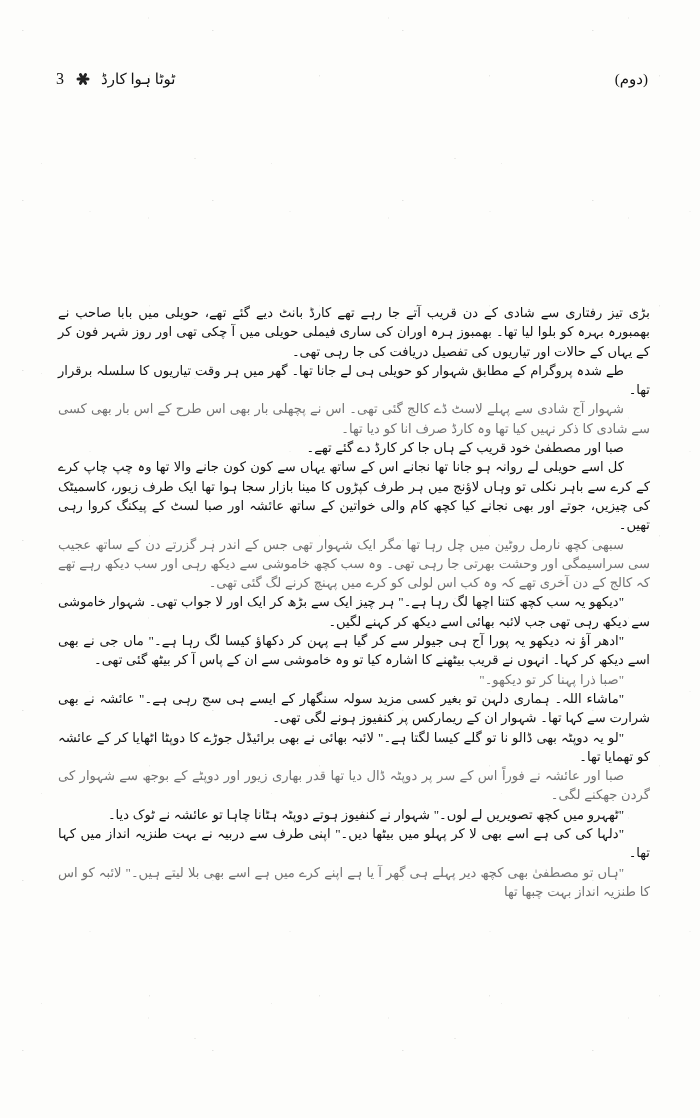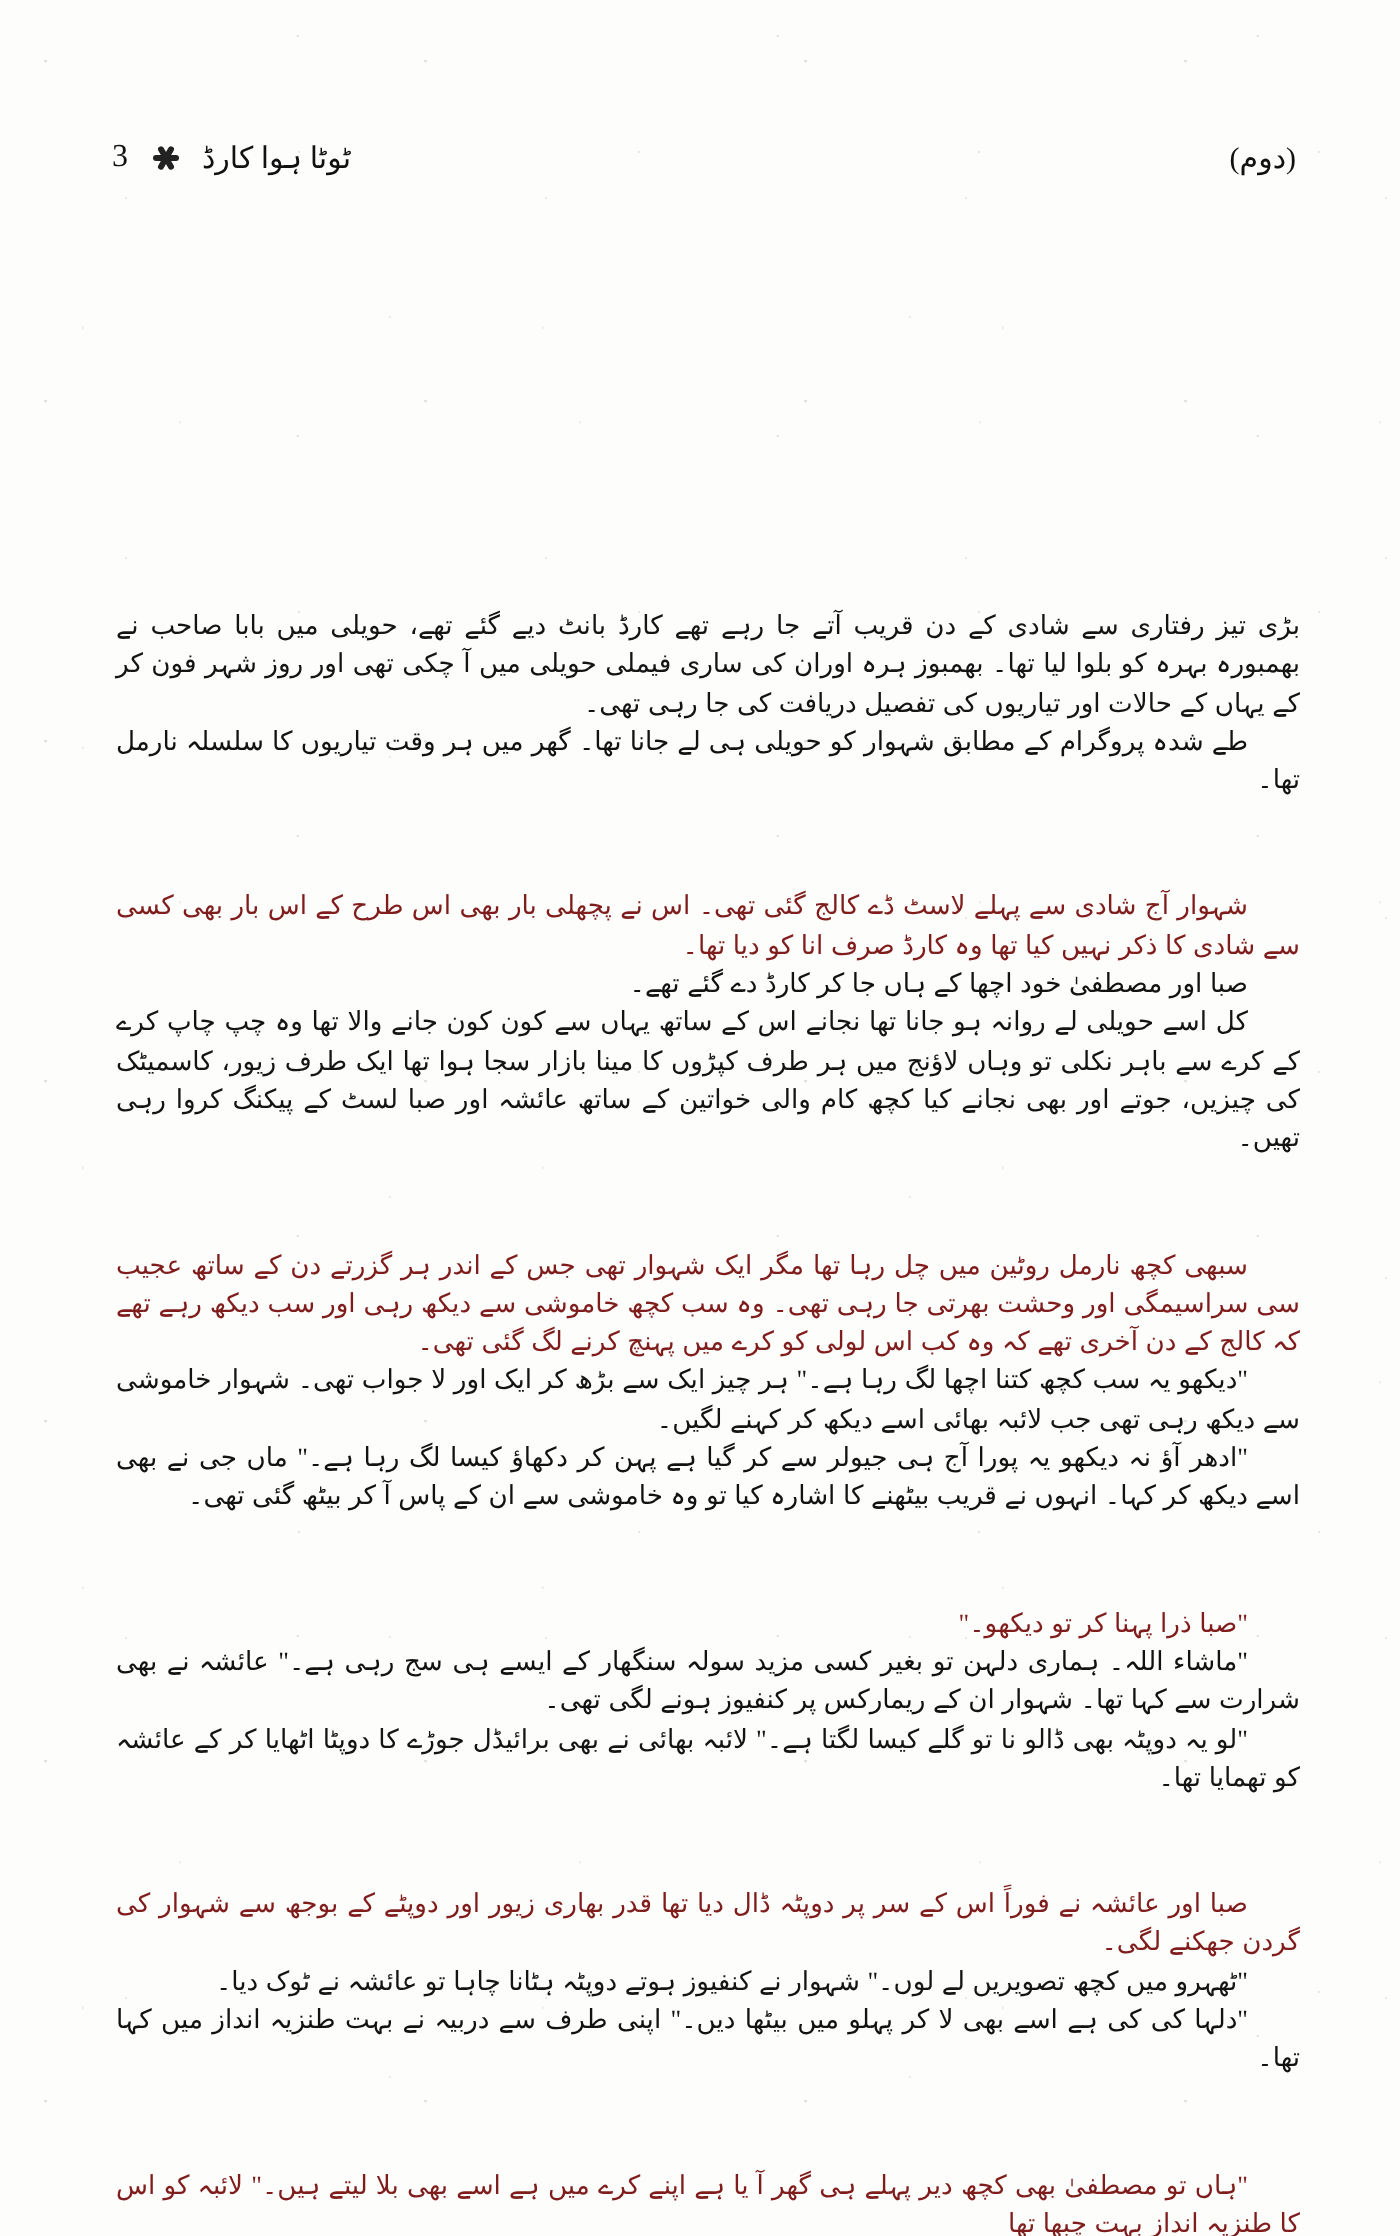--- a/index.html
+++ b/index.html
@@ -113,43 +113,43 @@
   }
   .para {
     margin: 0;
     padding: 0;
   }
   .para.indent {
     text-indent: 26px;
   }
   
   .para:nth-child(odd) { color: #141414; }
-  .para:nth-child(3n) { color: #7f1d1d; margin-top: 44px; }
+  .para:nth-child(3n) { color: #737373; }
 </style>
 </head>
 <body>
 
 <div class="page">
 
   <div class="header">
     <div class="header-part">(دوم)</div>
     <div class="header-center">
       <span class="header-part">ٹوٹا ہوا کارڈ</span>
       <span class="ornament">
           <span></span>
         </span>
       <span class="page-number">3</span>
     </div>
   </div>
 
   <div class="body-text">
     <p class="para">بڑی تیز رفتاری سے شادی کے دن قریب آتے جا رہے تھے کارڈ بانٹ دیے گئے تھے، حویلی میں بابا صاحب نے بھمبورہ بہرہ کو بلوا لیا تھا۔ بھمبوز ہرہ اوران کی ساری فیملی حویلی میں آ چکی تھی اور روز شہر فون کر کے یہاں کے حالات اور تیاریوں کی تفصیل دریافت کی جا رہی تھی۔</p>
-    <p class="para indent">طے شدہ پروگرام کے مطابق شہوار کو حویلی ہی لے جانا تھا۔ گھر میں ہر وقت تیاریوں کا سلسلہ نارمل تھا۔</p>
+    <p class="para indent">طے شدہ پروگرام کے مطابق شہوار کو حویلی ہی لے جانا تھا۔ گھر میں ہر وقت تیاریوں کا سلسلہ برقرار تھا۔</p>
     <p class="para indent">شہوار آج شادی سے پہلے لاسٹ ڈے کالج گئی تھی۔ اس نے پچھلی بار بھی اس طرح کے اس بار بھی کسی سے شادی کا ذکر نہیں کیا تھا وہ کارڈ صرف انا کو دیا تھا۔</p>
-    <p class="para indent">صبا اور مصطفیٰ خود اچھا کے ہاں جا کر کارڈ دے گئے تھے۔</p>
+    <p class="para indent">صبا اور مصطفیٰ خود قریب کے ہاں جا کر کارڈ دے گئے تھے۔</p>
     <p class="para indent">کل اسے حویلی لے روانہ ہو جانا تھا نجانے اس کے ساتھ یہاں سے کون کون جانے والا تھا وہ چپ چاپ کرے کے کرے سے باہر نکلی تو وہاں لاؤنج میں ہر طرف کپڑوں کا مینا بازار سجا ہوا تھا ایک طرف زیور، کاسمیٹک کی چیزیں، جوتے اور بھی نجانے کیا کچھ کام والی خواتین کے ساتھ عائشہ اور صبا لسٹ کے پیکنگ کروا رہی تھیں۔</p>
     <p class="para indent">سبھی کچھ نارمل روٹین میں چل رہا تھا مگر ایک شہوار تھی جس کے اندر ہر گزرتے دن کے ساتھ عجیب سی سراسیمگی اور وحشت بھرتی جا رہی تھی۔ وہ سب کچھ خاموشی سے دیکھ رہی اور سب دیکھ رہے تھے کہ کالج کے دن آخری تھے کہ وہ کب اس لولی کو کرے میں پہنچ کرنے لگ گئی تھی۔</p>
     <p class="para indent">"دیکھو یہ سب کچھ کتنا اچھا لگ رہا ہے۔" ہر چیز ایک سے بڑھ کر ایک اور لا جواب تھی۔ شہوار خاموشی سے دیکھ رہی تھی جب لائبہ بھائی اسے دیکھ کر کہنے لگیں۔</p>
     <p class="para indent">"ادھر آؤ نہ دیکھو یہ پورا آج ہی جیولر سے کر گیا ہے پہن کر دکھاؤ کیسا لگ رہا ہے۔" ماں جی نے بھی اسے دیکھ کر کہا۔ انہوں نے قریب بیٹھنے کا اشارہ کیا تو وہ خاموشی سے ان کے پاس آ کر بیٹھ گئی تھی۔</p>
     <p class="para indent">"صبا ذرا پہنا کر تو دیکھو۔"</p>
     <p class="para indent">"ماشاء اللہ۔ ہماری دلہن تو بغیر کسی مزید سولہ سنگھار کے ایسے ہی سج رہی ہے۔" عائشہ نے بھی شرارت سے کہا تھا۔ شہوار ان کے ریمارکس پر کنفیوز ہونے لگی تھی۔</p>
     <p class="para indent">"لو یہ دوپٹہ بھی ڈالو نا تو گلے کیسا لگتا ہے۔" لائبہ بھائی نے بھی برائیڈل جوڑے کا دوپٹا اٹھایا کر کے عائشہ کو تھمایا تھا۔</p>
     <p class="para indent">صبا اور عائشہ نے فوراً اس کے سر پر دوپٹہ ڈال دیا تھا قدر بھاری زیور اور دوپٹے کے بوجھ سے شہوار کی گردن جھکنے لگی۔</p>
     <p class="para indent">"ٹھہرو میں کچھ تصویریں لے لوں۔" شہوار نے کنفیوز ہوتے دوپٹہ ہٹانا چاہا تو عائشہ نے ٹوک دیا۔</p>
     <p class="para indent">"دلہا کی کی ہے اسے بھی لا کر پہلو میں بیٹھا دیں۔" اپنی طرف سے دربیہ نے بہت طنزیہ انداز میں کہا تھا۔</p>

